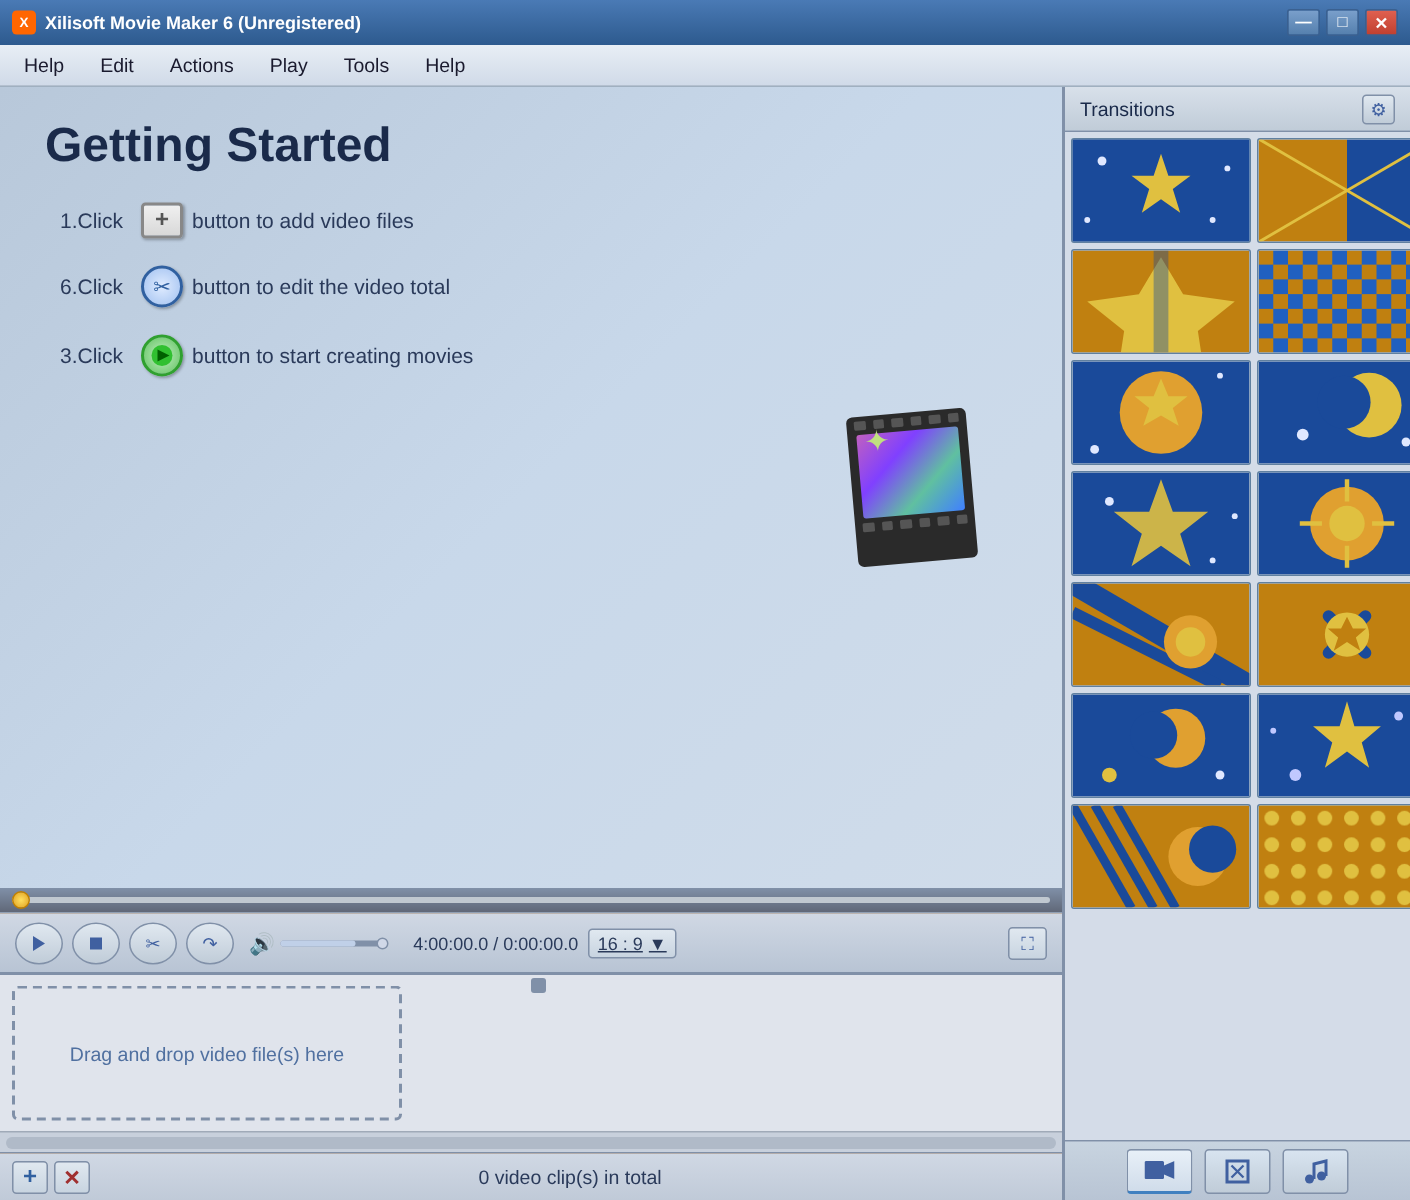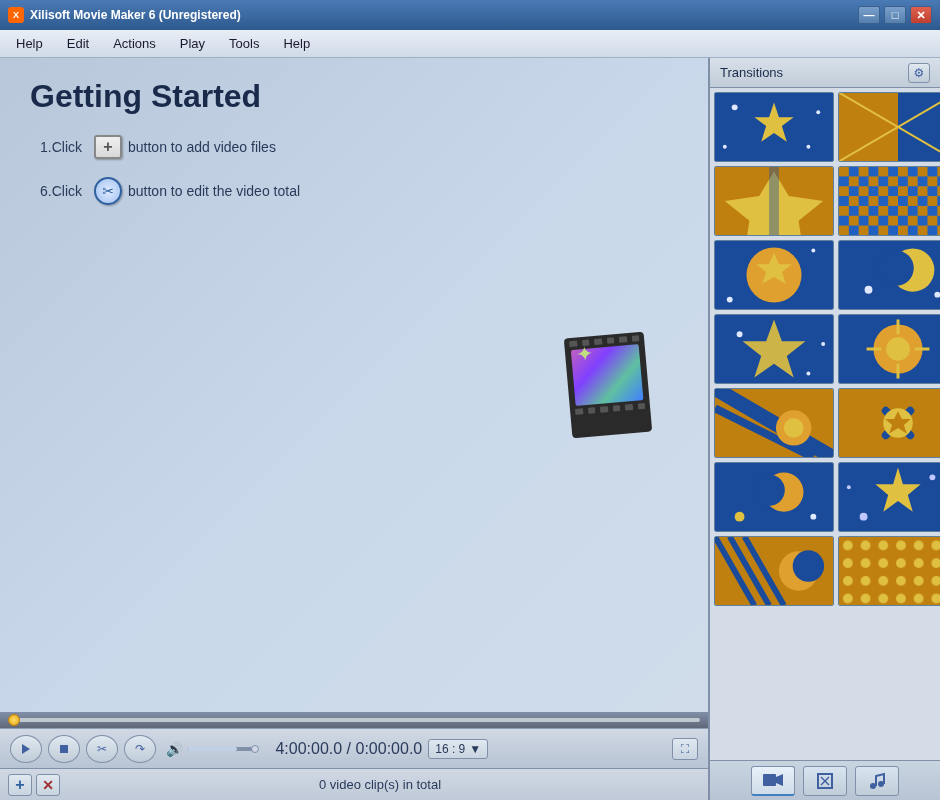--- a/index.html
+++ b/index.html
@@ -242,33 +242,33 @@
       width: 8px; height: 8px;
       background: #d0d8e8;
       border-radius: 50%;
       position: absolute;
       right: -2px; top: -2px;
       border: 1px solid #8090a8;
     }
 
     #time-display {
       color: #2a3a5a;
-      font-size: 16px;
+      font-size: 12px;
       margin-left: 12px;
     }
 
     #aspect-select {
       background: linear-gradient(to bottom, #e0e8f0, #c8d4e0);
       border: 1px solid #8090a8;
       border-radius: 3px;
       padding: 2px 6px;
       font-size: 12px;
       color: #2a3a5a;
       cursor: pointer;
-      display: flex; align-items: center; gap: 4px;
+      display: flex; align-items: center; gap: 4px; text-decoration: underline;
     }
 
     #fullscreen-btn {
       width: 26px; height: 22px;
       background: linear-gradient(to bottom, #e0e8f0, #c8d4e0);
       border: 1px solid #8090a8;
       border-radius: 3px;
       display: flex; align-items: center; justify-content: center;
       cursor: pointer;
       font-size: 12px; color: #4060a0;
@@ -482,20 +482,30 @@
         <div class="btn-icon-add">+</div>
         <span>button to add video files</span>
       </div>
 
       <div class="instruction-line">
         <span class="step-text">6.Click</span>
         <div class="btn-icon-edit">✂</div>
         <span>button to edit the video total</span>
       </div>
 
+      <div class="instruction-line">
+        <span class="step-text">3.Click</span>
+        <div class="btn-icon-create">
+          <svg width="16" height="16" viewBox="0 0 16 16">
+            <circle cx="8" cy="8" r="7" fill="#30c030"></circle>
+            <polygon points="5,4 13,8 5,12" fill="#006000"></polygon>
+          </svg>
+        </div>
+        <span>button to start creating movies</span>
+      </div>
 
       <div id="film-decoration">
         <div class="film-strip">
           <div class="film-holes-top">
             <div class="film-hole"></div>
               <div class="film-hole"></div>
             <div class="film-hole"></div>
               <div class="film-hole"></div>
             <div class="film-hole"></div>
               <div class="film-hole"></div>
@@ -545,20 +555,32 @@
       <span id="time-display">4:00:00.0 / 0:00:00.0</span>
 
       <div id="aspect-select">
         <span>16 : 9</span>
         <span>▼</span>
       </div>
 
       <div id="fullscreen-btn">⛶</div>
     </div>
 
+    <div id="timeline-area">
+      <div id="timeline-scroll">
+        <div id="drop-zone">
+          <span>Drag and drop video file(s) here</span>
+        </div>
+      </div>
+      <div id="timeline-scrollbar">
+        <div id="scrollbar-track">
+          <div id="scrollbar-handle"></div>
+        </div>
+      </div>
+    </div>
 
     <div id="status-bar">
       <div id="add-clip-btn">+</div>
       <div id="remove-clip-btn">✕</div>
       <span id="clip-count">0 video clip(s) in total</span>
     </div>
 
   </div>
 
   <div id="right-panel">

